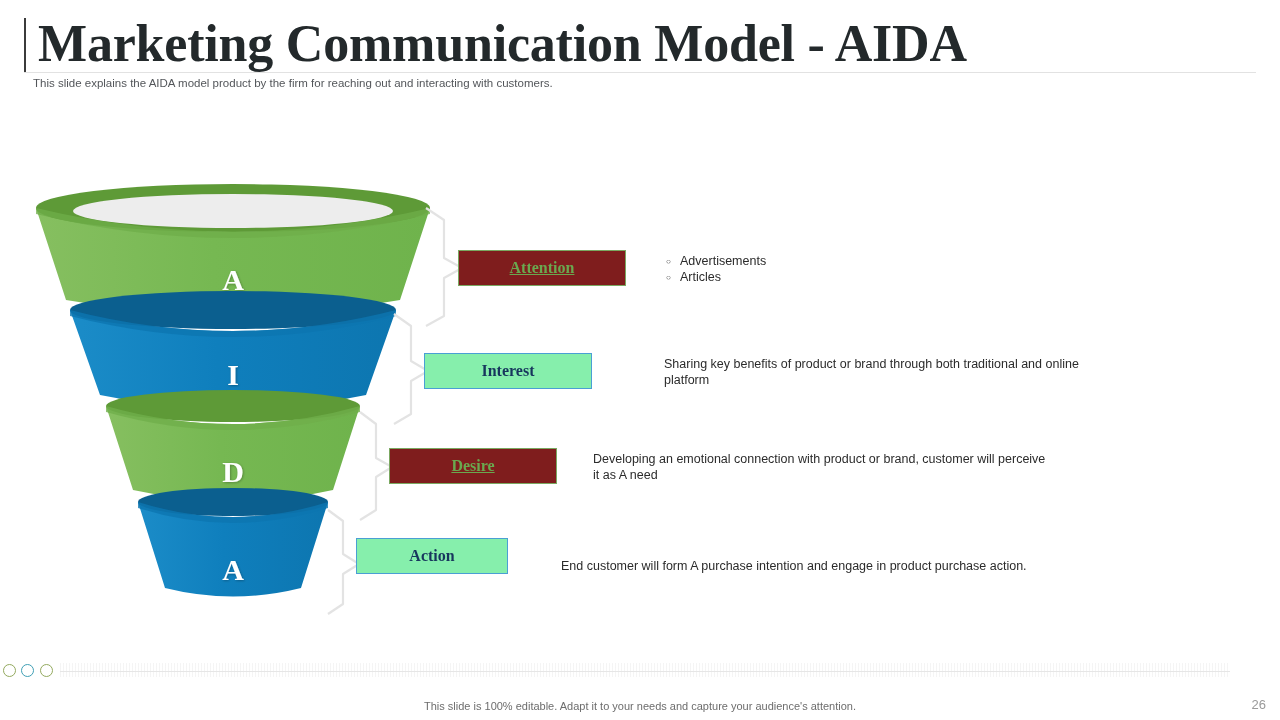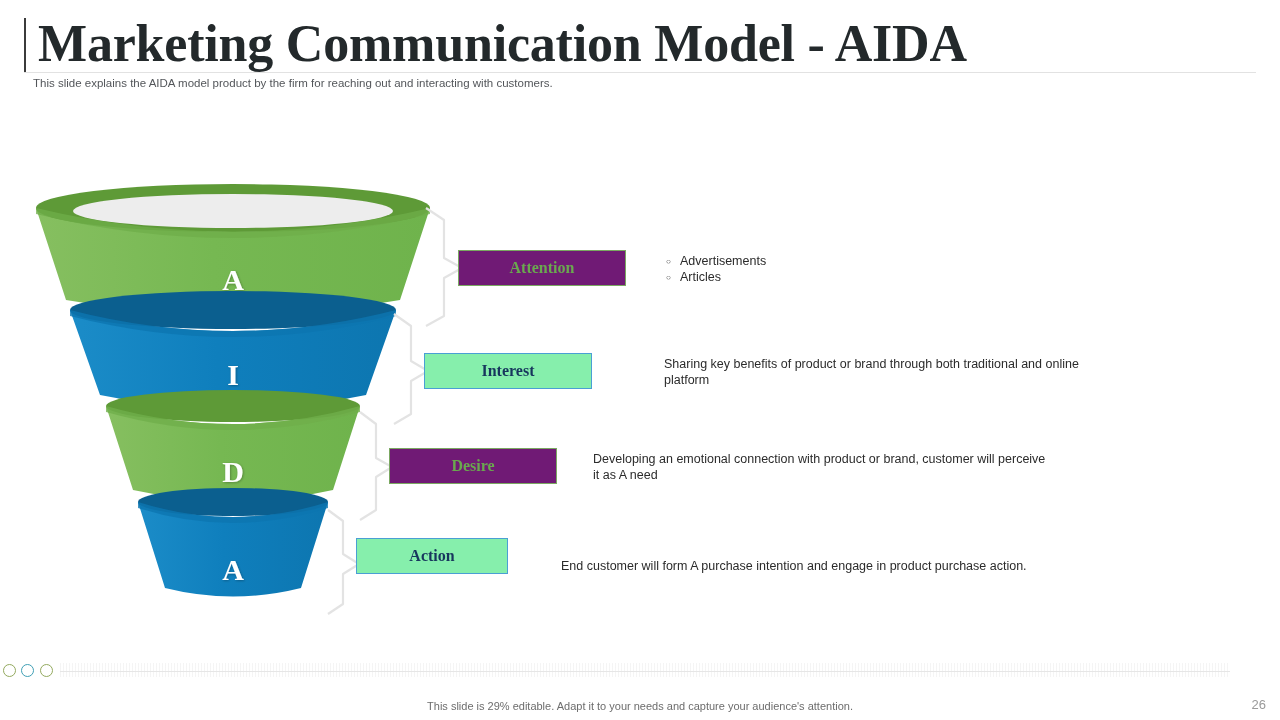--- a/index.html
+++ b/index.html
@@ -90,23 +90,24 @@
     box-sizing: border-box;
     display: flex;
     align-items: center;
     justify-content: center;
     font-family: "Liberation Serif", serif;
     font-weight: bold;
     font-size: 16px;
     height: 36px;
   }
   .stage-label.green {
-    background: #701a75;
+    background: #7f1d1d;
     border: 1px solid #7aa861;
     color: #6aa84f;
+    text-decoration: underline;
   }
   .stage-label.blue {
     background: #86efac;
     border: 1px solid #4a9fd4;
     color: #17365d;
   }
 
   #stage-label-attention { left: 458px; top: 250px; width: 168px; }
   #stage-label-interest  { left: 424px; top: 353px; width: 168px; }
   #stage-label-desire    { left: 389px; top: 448px; width: 168px; }
@@ -320,14 +321,14 @@
   <p class="desc-text">End customer will  form A purchase intention and engage in product purchase action.</p>
 </div>
 
 <div id="footer-hatch"></div>
 <div id="footer-bar">
   <div id="footer-rule"></div>
 </div>
 <div id="footer-dot-1" class="footer-dot"></div>
 <div id="footer-dot-2" class="footer-dot"></div>
 <div id="footer-dot-3" class="footer-dot"></div>
-<div id="footer-note">This slide is 29% editable. Adapt it to your needs and capture your audience's attention.</div>
+<div id="footer-note">This slide is 100% editable. Adapt it to your needs and capture your audience's attention.</div>
 <div id="page-number">26</div>
 
 </body></html>

